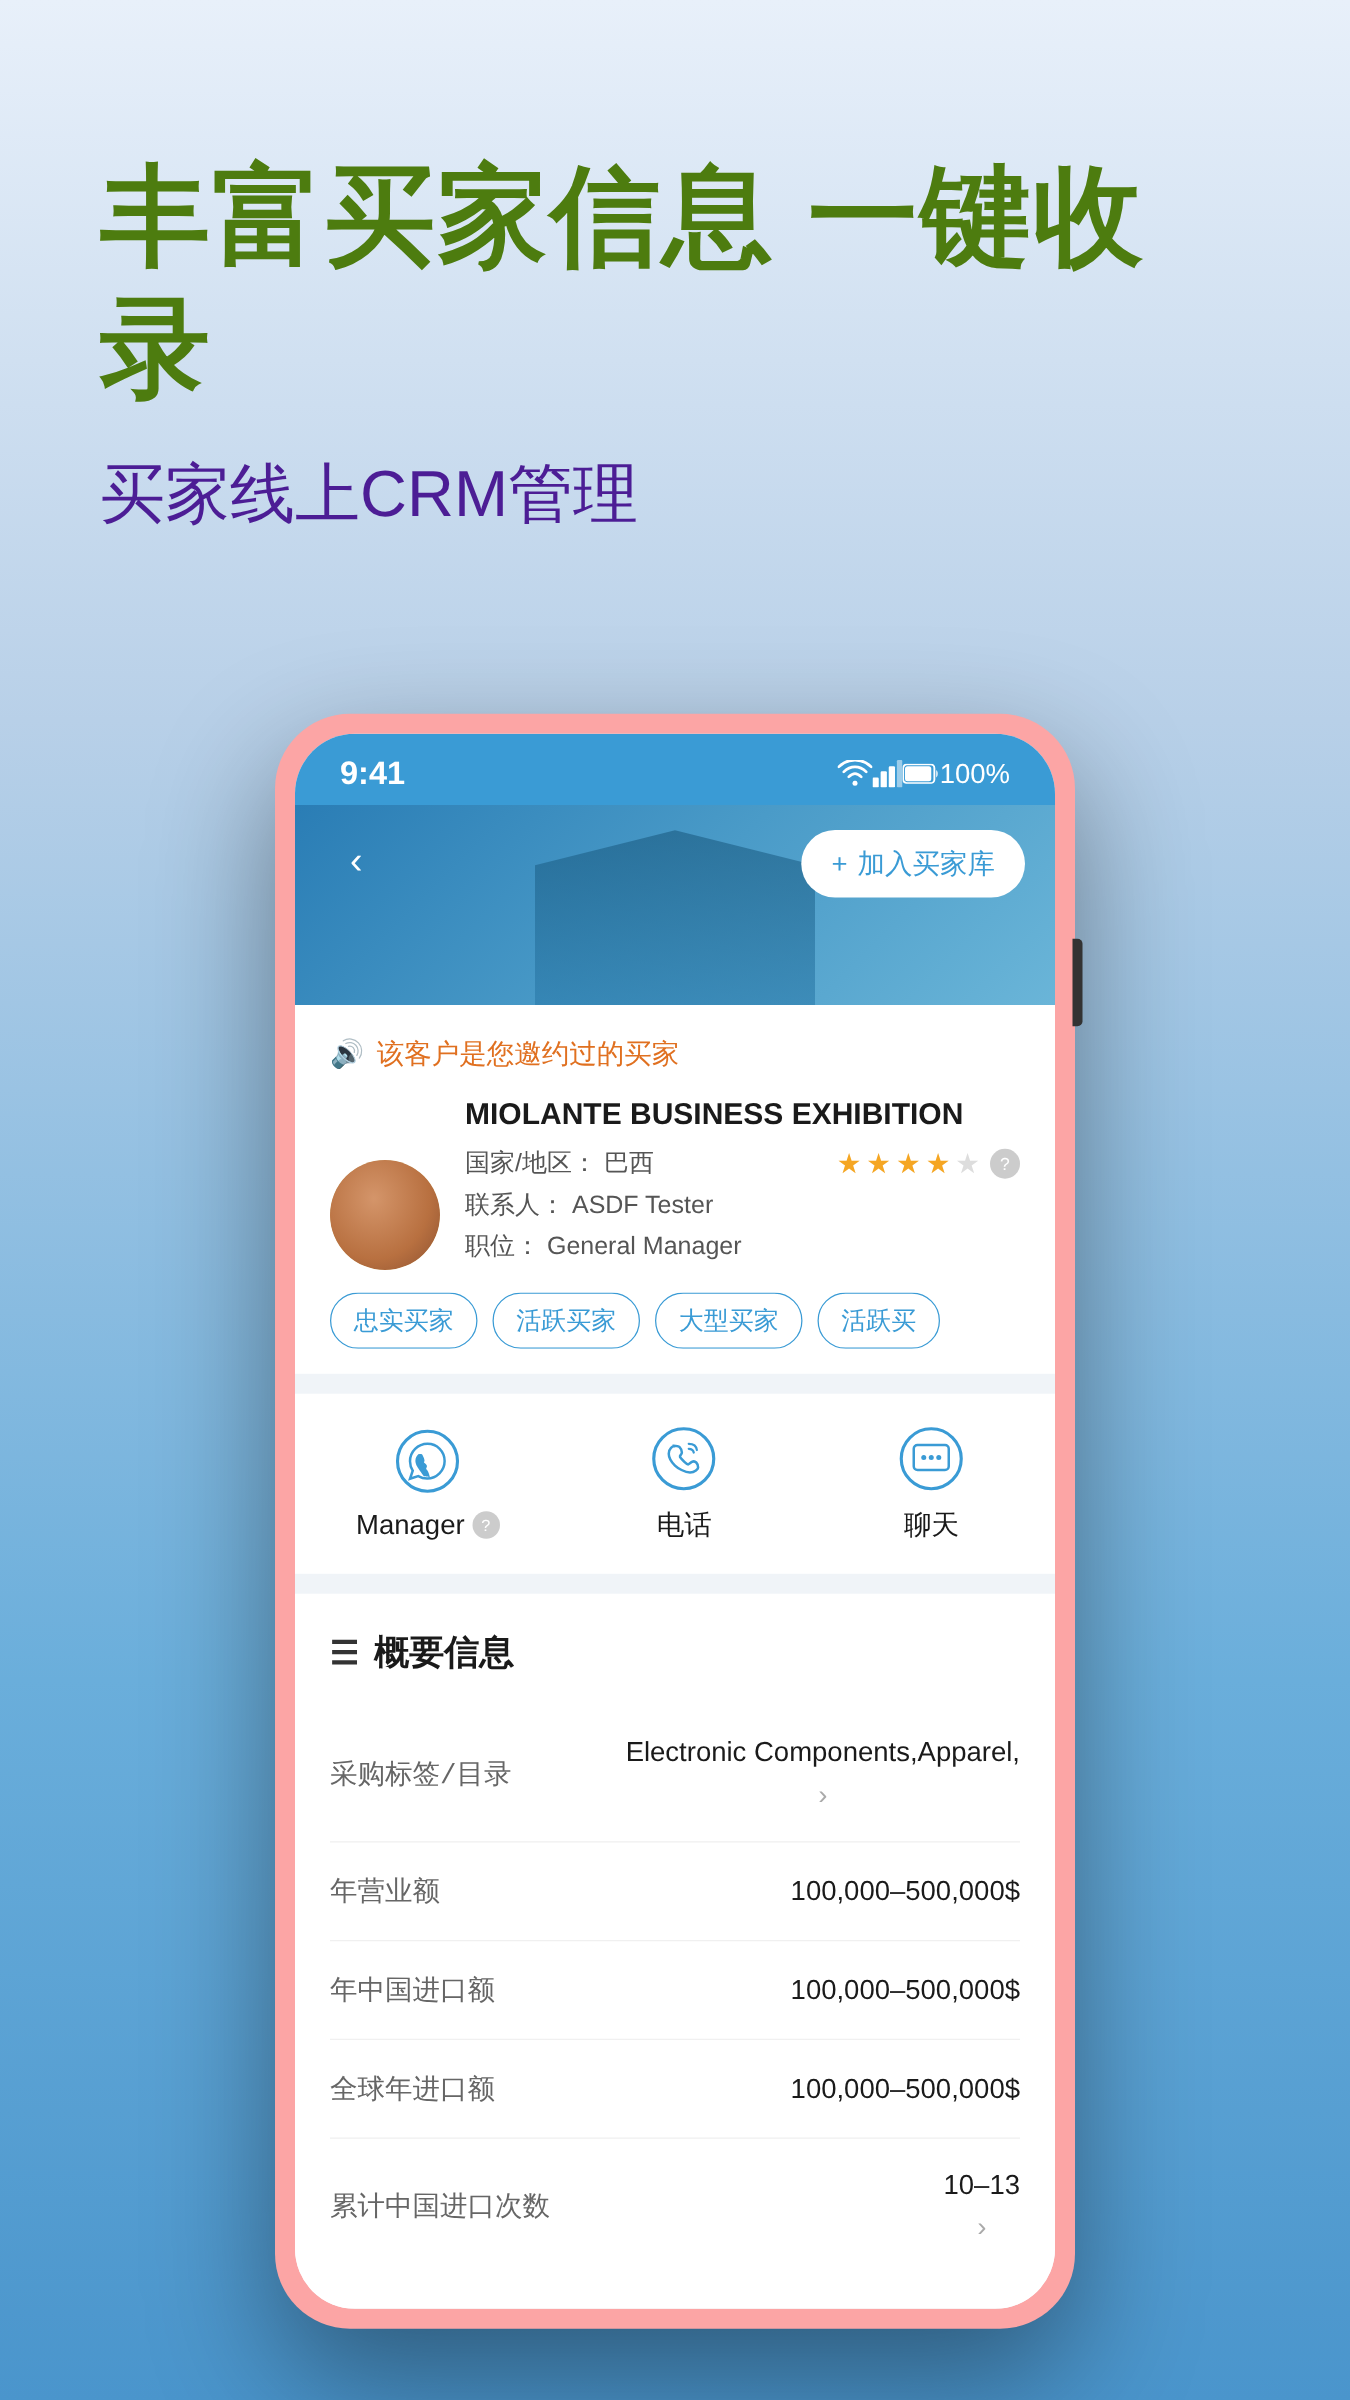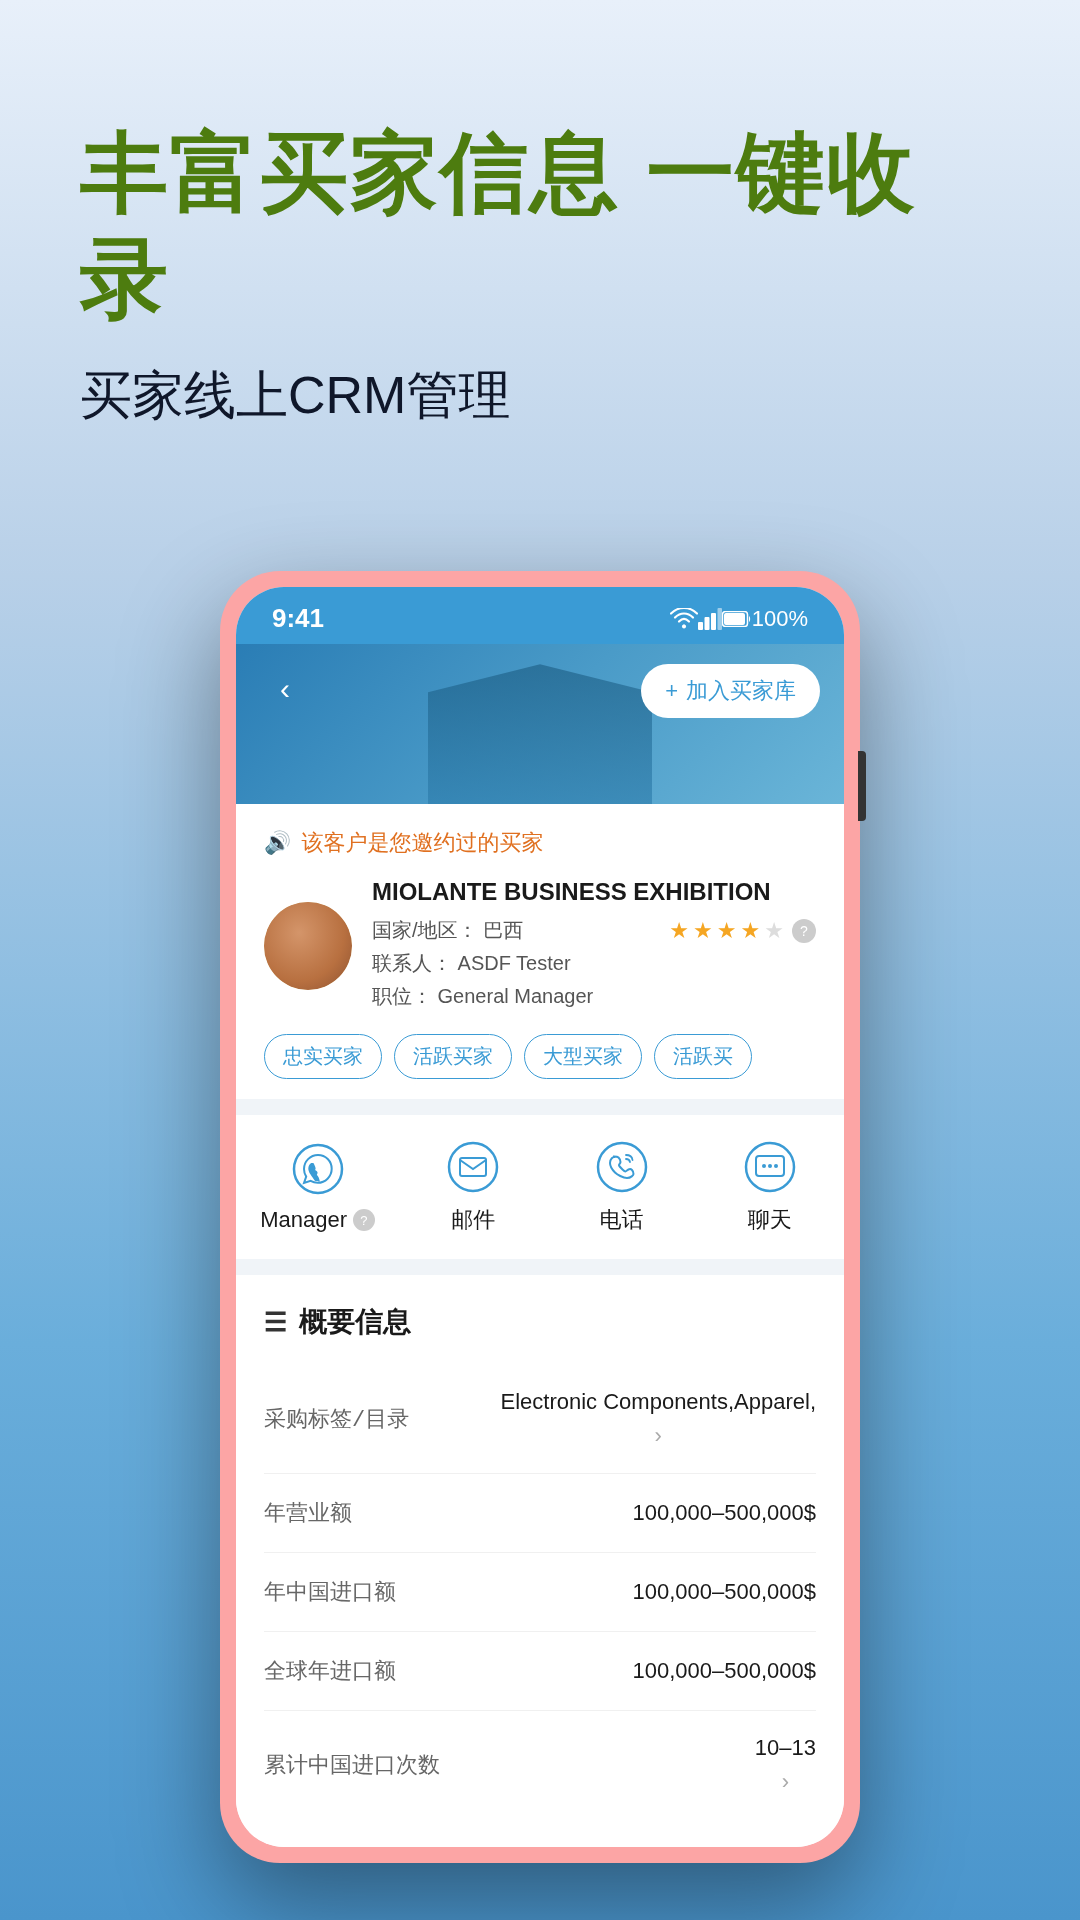--- a/index.html
+++ b/index.html
@@ -24,21 +24,21 @@
       font-weight: 700;
       color: #4d7c0f;
       line-height: 1.2;
       margin-bottom: 30px;
       letter-spacing: 2px;
     }
 
     .hero-subtitle {
       font-size: 52px;
       font-weight: 400;
-      color: #0f172a;
+      color: #4c1d95;
       margin-bottom: 60px;
     }
 
     
     .phone-container {
       position: relative;
       z-index: 2;
       display: flex;
       justify-content: center;
       margin-top: 20px;
@@ -172,21 +172,21 @@
     }
 
     .alert-text {
       font-size: 22px;
       color: #e07020;
       font-weight: 500;
     }
 
     .customer-main {
       display: flex;
-      align-items: center;
+      align-items: flex-end;
       gap: 20px;
     }
 
     .avatar {
       width: 88px;
       height: 88px;
       border-radius: 44px;
       background: linear-gradient(135deg, #c8a070 0%, #e0c090 100%);
       flex-shrink: 0;
       overflow: hidden;
@@ -493,32 +493,20 @@
               <path d="M26 12C18.3 12 12 18.3 12 26c0 2.8.8 5.4 2.2 7.6L12 40l6.6-2.1c2.1 1.2 4.5 1.9 7.1 1.9 7.7 0 14-6.3 14-14S33.7 12 26 12z" fill="none" stroke="#3a9bd5" stroke-width="2"></path>
               <path d="M22 21c-.4-.9-.8-.9-1.2-.9-.3 0-.7 0-1 0s-1 .1-1.5.6-2 2-2 4.8 2 5.6 2.3 6 4 6.2 4.8 6.5c.8.2 4.5.6 4.5.6s-.7-3-1.5-4.5c-.8-1.5-1.5-2-1.5-2s.2-.8.5-1.5c.3-.7.3-1.5-.8-2.5s-1.5-1.2-1.5-1.2.5-.8.5-1.5-.5-2-.5-2z" fill="#3a9bd5"></path>
             </svg>
           </div>
           <div class="action-label">
             <span>Manager</span>
             <div class="action-help">?</div>
           </div>
         </div>
 
-        <div class="action-item">
-          <div class="action-icon-circle">
-            <svg width="52" height="52" viewBox="0 0 52 52" fill="none">
-              <circle cx="26" cy="26" r="24" stroke="#3a9bd5" stroke-width="2.5"></circle>
-              <rect x="13" y="17" width="26" height="18" rx="2" stroke="#3a9bd5" stroke-width="2" fill="none"></rect>
-              <path d="M13 19l13 9 13-9" stroke="#3a9bd5" stroke-width="2" fill="none" stroke-linecap="round"></path>
-            </svg>
-          </div>
-          <div class="action-label">
-            <span>邮件</span>
-          </div>
-        </div>
 
         <div class="action-item">
           <div class="action-icon-circle">
             <svg width="52" height="52" viewBox="0 0 52 52" fill="none">
               <circle cx="26" cy="26" r="24" stroke="#3a9bd5" stroke-width="2.5"></circle>
               <path d="M18 16c-.5 0-4 1.5-4 6s3 7.5 5 9.5S27 37 31 37s6.5-3 6.5-4-.5-3-1.5-4-2.5-1-3.5-.5-2.5 2-3 2-1.5-.5-3-2-3-3-3.5-4 1.5-2 1.5-3.5-1-3.5-2-4.5-3.5-1-4.5-1z" stroke="#3a9bd5" stroke-width="2" fill="none"></path>
               <path d="M30 14 C32 14 36 14.5 36.5 19" stroke="#3a9bd5" stroke-width="1.8" fill="none" stroke-linecap="round"></path>
               <path d="M30 18 C31.5 18 33.5 18.5 34 21" stroke="#3a9bd5" stroke-width="1.8" fill="none" stroke-linecap="round"></path>
             </svg>
           </div>

